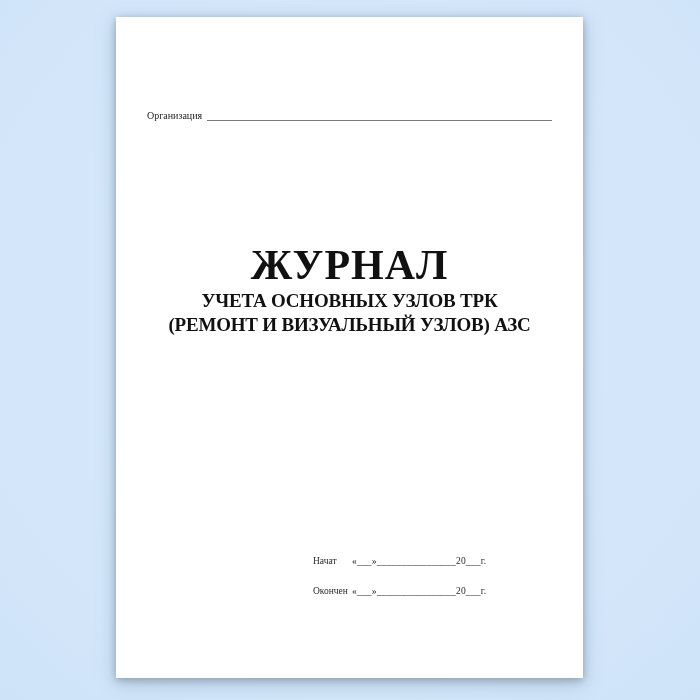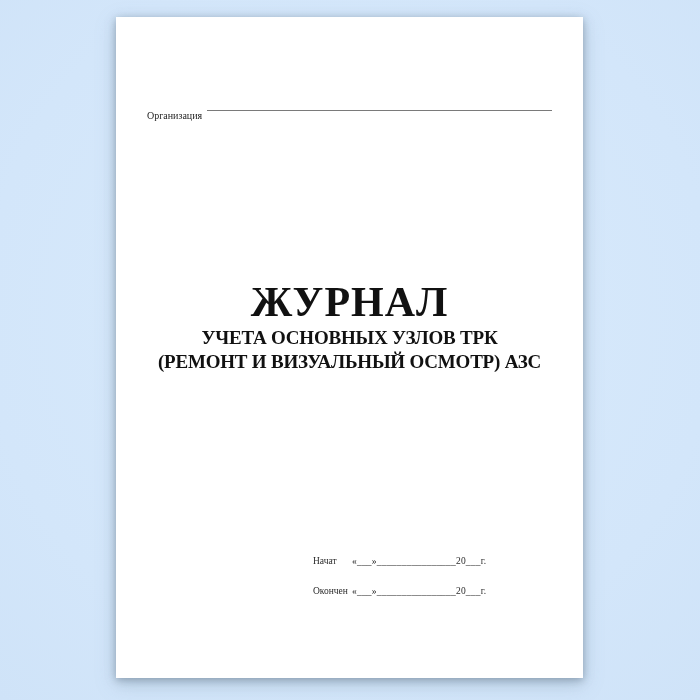--- a/index.html
+++ b/index.html
@@ -20,21 +20,21 @@
     background: #ffffff;
     box-shadow: 0 2px 8px rgba(96,114,131,0.55), 0 6px 18px rgba(120,145,168,0.35);
     color: #1f1f1f;
   }
   
   .field-row {
     position: absolute;
     left: 31px;
     right: 31px;
     display: flex;
-    align-items: flex-start;
+    align-items: flex-end;
     font-size: 10px;
     line-height: 12px;
     white-space: nowrap;
   }
   .field-row.row-1 { top: 93px; }
   .field-row.row-2 { top: 117px; }
   .field-label { padding-right: 5px; }
   .fill-line {
     flex: 1;
     border-bottom: 1px solid #7a7a7a;
@@ -43,21 +43,20 @@
   }
   
   .title-block {
     position: absolute;
     top: 227px;
     left: 0;
     width: 100%;
     text-align: center;
     font-weight: bold;
     color: #111111;
-    margin-top: 37px;
   }
   .title-main {
     font-size: 42px;
     line-height: 42px;
     letter-spacing: 1px;
     white-space: nowrap;
   }
   .title-sub {
     font-size: 19px;
     line-height: 24px;
@@ -92,21 +91,21 @@
 
     <div class="field-row row-1">
       <span class="field-label">Организация</span>
       <span class="fill-line"></span>
     </div>
 
 
     <div class="title-block">
       <div class="title-main">ЖУРНАЛ</div>
       <div class="title-sub first">УЧЕТА ОСНОВНЫХ УЗЛОВ ТРК</div>
-      <div class="title-sub">(РЕМОНТ И ВИЗУАЛЬНЫЙ ОСМОТР) АЗС</div>
+      <div class="title-sub">(РЕМОНТ И ВИЗУАЛЬНЫЙ УЗЛОВ) АЗС</div>
     </div>
 
     <div class="date-row row-1">
       <span class="date-label">Начат</span><span class="date-rest"><span>«___»</span><span>________________</span><span>20</span><span>___</span><span>г.</span></span>
     </div>
 
     <div class="date-row row-2">
       <span class="date-label">Окончен</span><span class="date-rest"><span>«___»</span><span>________________</span><span>20</span><span>___</span><span>г.</span></span>
     </div>
 

